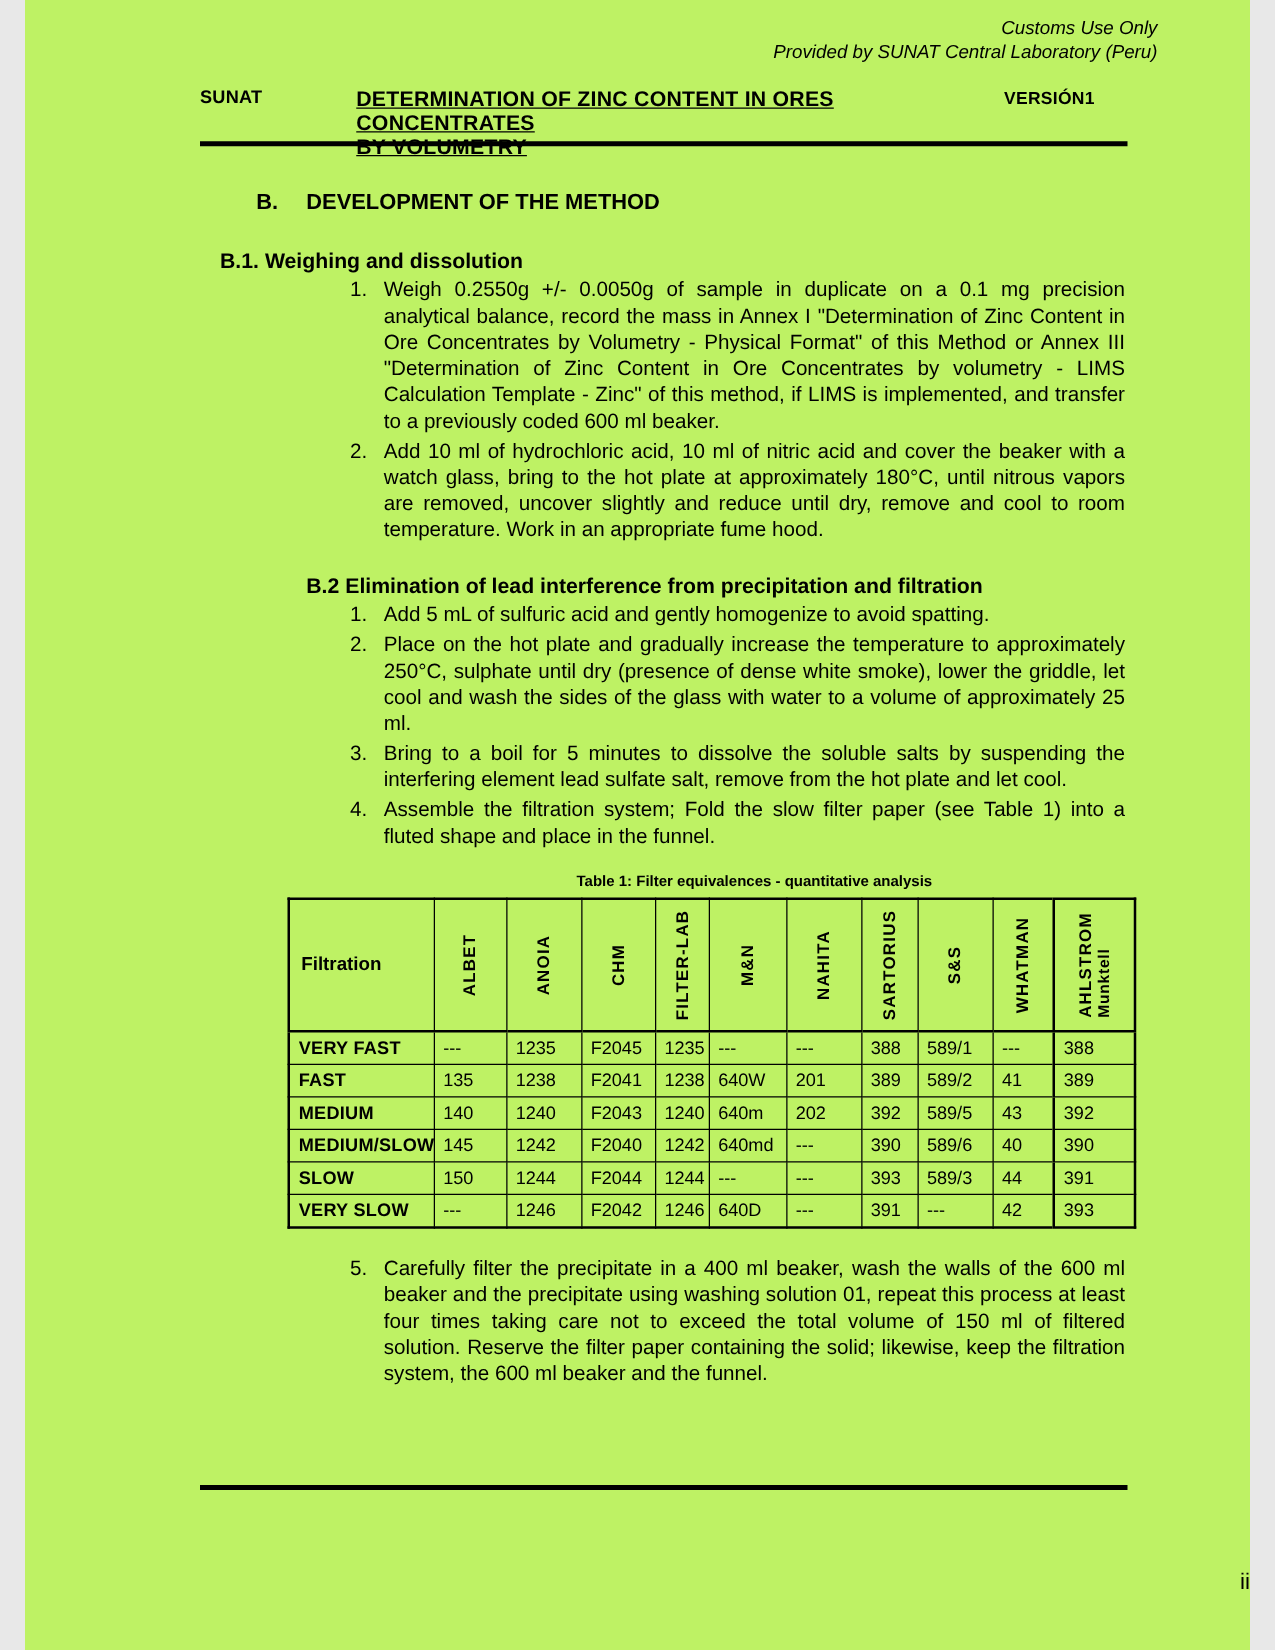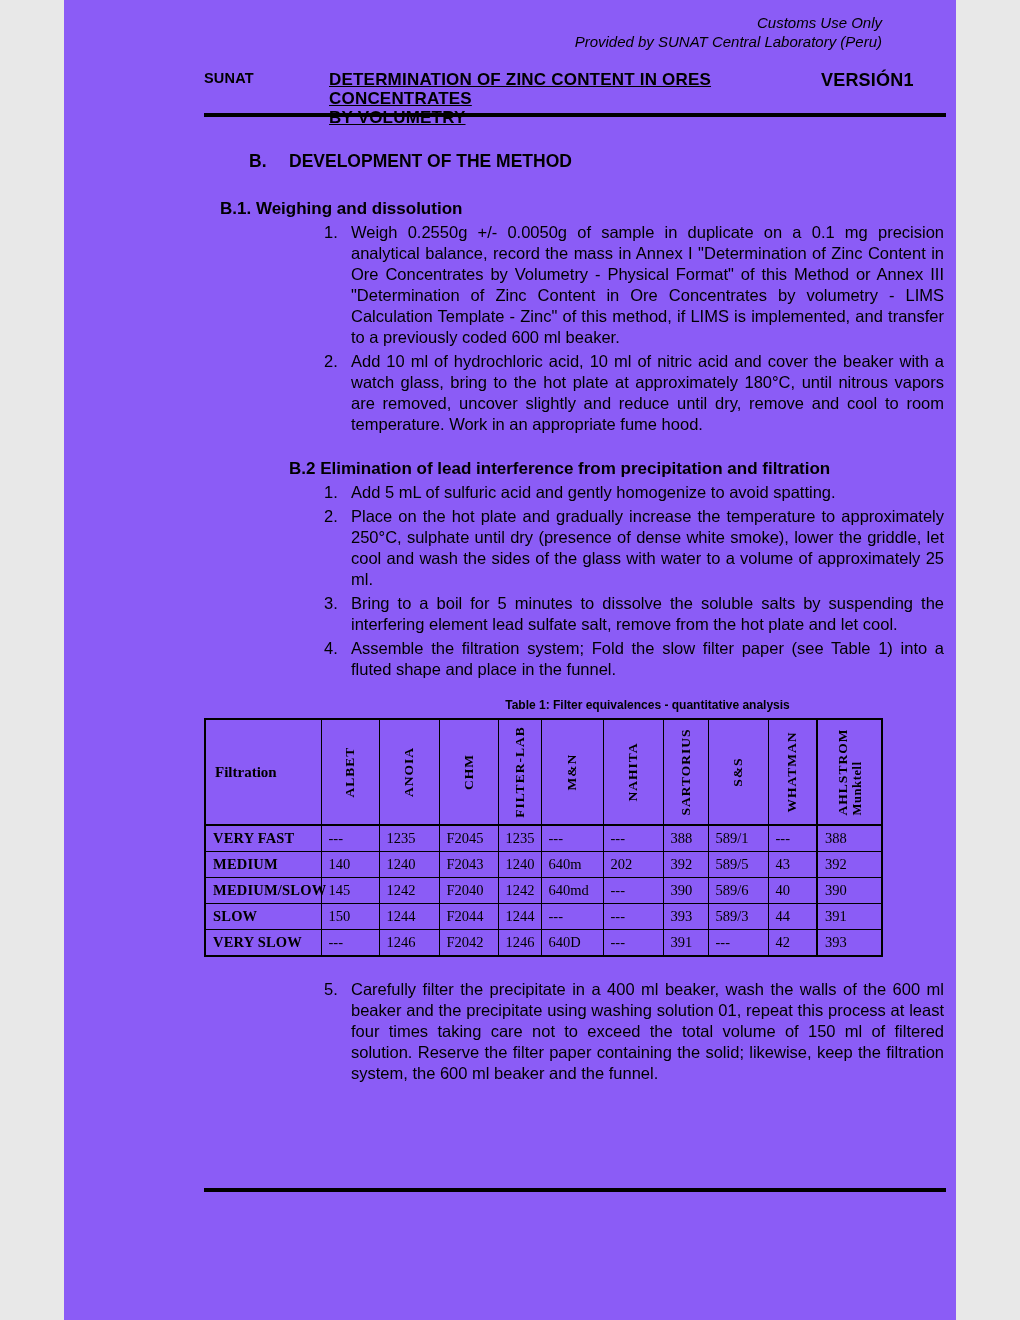--- a/index.html
+++ b/index.html
@@ -1,25 +1,25 @@
 <!DOCTYPE html>
 <html><head>
 <meta charset="utf-8">
 <style>
   html,body{margin:0;padding:0;background:#e8e8e8;}
-  .page{position:relative;width:892px;height:1320px;background:#8b5cf6;
+  .page{position:relative;width:980px;height:1320px;background:#bef264;
         font-family:"Liberation Sans",sans-serif;color:#000;overflow:hidden;margin:0 auto;}
 
   .watermark{position:absolute;top:13px;right:74px;text-align:right;
              font-style:italic;font-size:15px;line-height:19px;}
 
   .doc-header{position:absolute;top:70px;left:140px;width:742px;display:flex;align-items:flex-start;}
   .doc-header .org{font-weight:bold;font-size:14.5px;width:125px;letter-spacing:.2px;}
   .doc-header .doc-title{flex:1;text-align:left;font-weight:bold;font-size:17px;line-height:19px;letter-spacing:.2px;text-decoration:underline;}
-  .doc-header .version{font-weight:bold;font-size:18px;width:125px;text-align:left;letter-spacing:.2px;}
+  .doc-header .version{font-weight:bold;font-size:14px;width:125px;text-align:center;letter-spacing:.2px;}
 
   .rule{position:absolute;left:140px;width:742px;height:4px;background:#000;}
   .rule-top{top:113px;}
   .rule-bottom{top:1188px;}
 
   .content{position:absolute;top:117px;left:140px;width:742px;}
 
   .sec-heading{margin:34px 0 0 45px;font-size:17.5px;font-weight:bold;display:flex;}
   .sec-heading .sec-label{width:40px;flex:none;}
 
@@ -27,21 +27,21 @@
   .sub-heading.b1{margin-top:27px;margin-bottom:3px;margin-left:16px;}
   .sub-heading.b2{margin-top:24px;margin-bottom:3px;}
 
   .olist{margin-left:120px;width:620px;}
   .li{display:flex;margin-top:3px;}
   .li-num{width:27px;flex:none;font-size:16.5px;line-height:21px;}
   .li-text{flex:1;font-size:16.5px;line-height:21px;text-align:justify;}
 
   .table-title{margin:18px 0 6px 145px;width:597px;text-align:center;font-weight:bold;font-size:12px;}
 
-  table.ft{border-collapse:collapse;table-layout:fixed;width:679px;border:2px solid #000;font-family:Liberation Serif, serif;}
+  table.ft{margin-left:70px;border-collapse:collapse;table-layout:fixed;width:679px;border:2px solid #000;}
   .ft th,.ft td{border:1px solid #000;}
   .ft thead th{height:102px;border-bottom:2px solid #000;position:relative;}
   .ft thead th.filt{vertical-align:middle;text-align:left;}
   .filt-label{font-weight:bold;font-size:15px;padding-left:8px;}
   .rot{position:absolute;left:50%;top:50%;transform:translate(-50%,-50%) rotate(-90deg);
        white-space:nowrap;font-weight:bold;font-size:13.5px;letter-spacing:1px;
        line-height:14px;text-align:left;}
   .rot .sub-line{font-size:12.5px;letter-spacing:.6px;}
   .ft td{height:23px;font-size:14.5px;padding:1px 4px 1px 7px;vertical-align:middle;text-align:left;}
   .ft td.rl{font-weight:bold;letter-spacing:.2px;}
@@ -172,20 +172,33 @@
           <td>F2045</td>
           <td>1235</td>
           <td>---</td>
           <td>---</td>
           <td>388</td>
           <td>589/1</td>
           <td>---</td>
           <td class="thick-l">388</td>
         </tr>
         <tr>
+          <td class="rl">FAST</td>
+          <td>135</td>
+          <td>1238</td>
+          <td>F2041</td>
+          <td>1238</td>
+          <td>640W</td>
+          <td>201</td>
+          <td>389</td>
+          <td>589/2</td>
+          <td>41</td>
+          <td class="thick-l">389</td>
+        </tr>
+        <tr>
           <td class="rl">MEDIUM</td>
           <td>140</td>
           <td>1240</td>
           <td>F2043</td>
           <td>1240</td>
           <td>640m</td>
           <td>202</td>
           <td>392</td>
           <td>589/5</td>
           <td>43</td>

